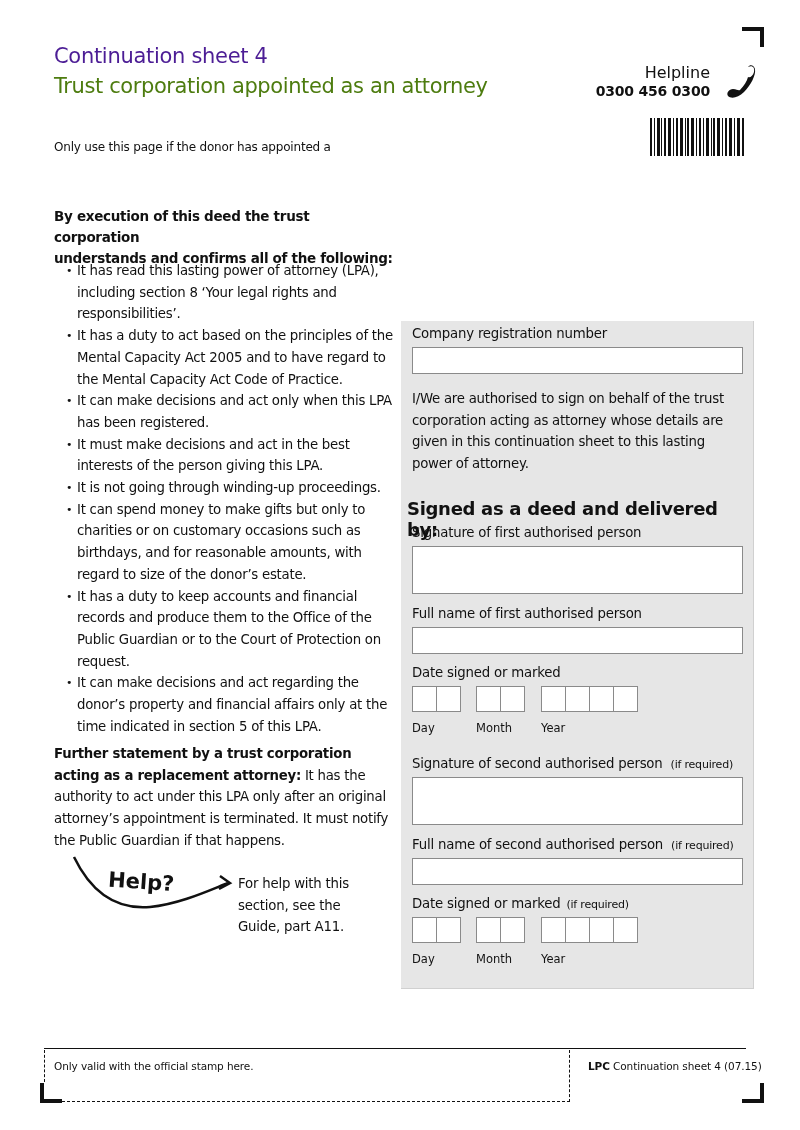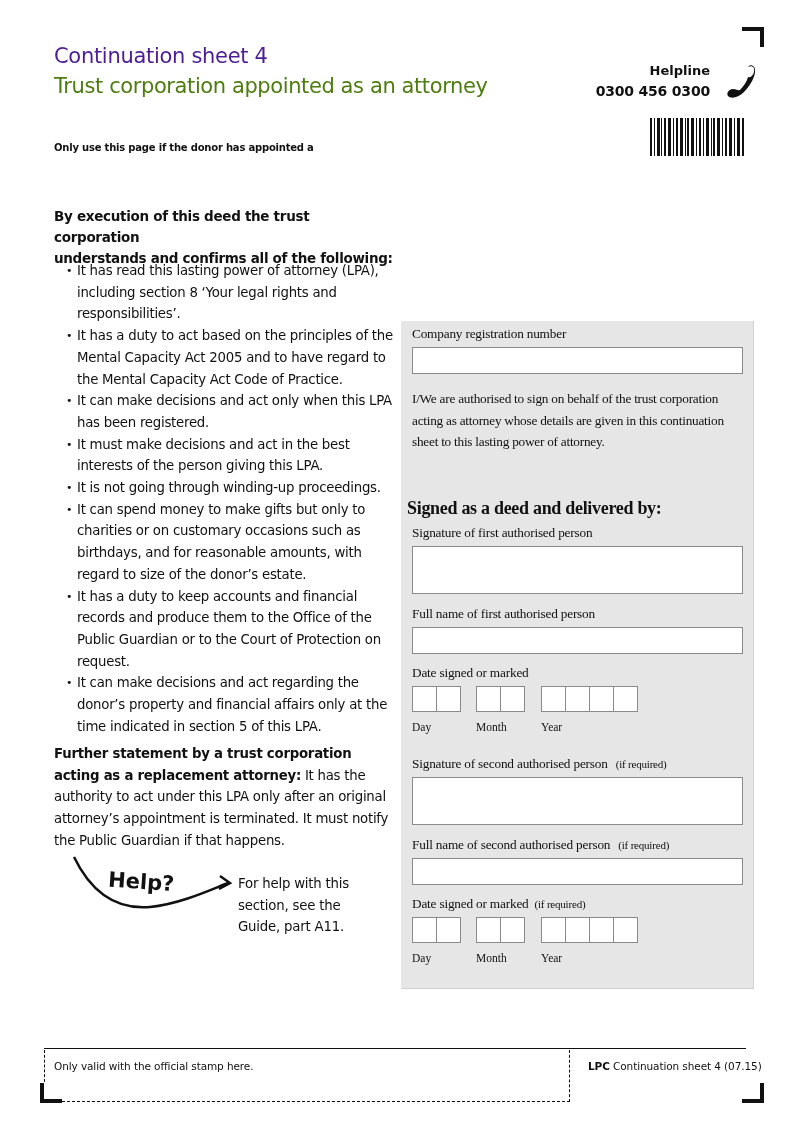--- a/index.html
+++ b/index.html
@@ -5,41 +5,41 @@
   * { box-sizing: border-box; margin: 0; padding: 0; }
   html, body { width: 800px; height: 1130px; background: #ffffff; }
   body { position: relative; font-family: "DejaVu Sans", sans-serif; color: #111; overflow: hidden; }
   .abs { position: absolute; }
 
   .sheet-title { left: 54px; top: 44px; font-size: 21px; font-weight: normal; letter-spacing: -0.3px; color: #4c1d95; }
   .main-title { left: 54px; top: 74px; font-size: 21px; font-weight: normal; letter-spacing: -0.4px; color: #4d7c0f; }
 
   .corner-tr { left: 742px; top: 27px; width: 22px; height: 20px; border-top: 4px solid #111; border-right: 4px solid #111; }
 
-  .helpline-label { left: 600px; top: 63px; width: 110px; text-align: right; font-size: 13px; font-weight: bold; }
+  .helpline-label { left: 600px; top: 63px; width: 110px; text-align: right; font-size: 16px; font-weight: normal; }
   .helpline-number { left: 590px; top: 83px; width: 120px; text-align: right; font-size: 14px; font-weight: bold; letter-spacing: -0.2px; }
   .phone-icon { left: 720px; top: 64px; width: 40px; height: 36px; }
 
   .barcode { left: 650px; top: 118px; width: 96px; height: 38px; }
 
-  .intro { left: 54px; top: 134px; width: 470px; font-size: 10px; font-weight: bold; line-height: 27px; letter-spacing: -0.2px; }
+  .intro { left: 54px; top: 134px; width: 470px; font-size: 12px; font-weight: normal; line-height: 27px; letter-spacing: -0.2px; }
 
   .deed-heading { left: 54px; top: 206px; width: 340px; font-size: 13.5px; font-weight: bold; line-height: 21px; letter-spacing: -0.3px; }
 
   .bullets { left: 66px; top: 260px; width: 340px; list-style: none; font-size: 13.3px; line-height: 21.7px; letter-spacing: -0.25px; }
   .bullets li { position: relative; padding-left: 11px; }
   .bullets li::before { content: "•"; position: absolute; left: 0; top: 0; font-size: 11px; }
 
   .further { left: 54px; top: 743px; width: 340px; font-size: 13.3px; line-height: 21.7px; letter-spacing: -0.25px; }
   .further b { font-weight: bold; margin-top: 44px; }
 
   .help-art { left: 70px; top: 855px; width: 165px; height: 60px; }
   .help-text { left: 238px; top: 873px; width: 130px; font-size: 13.3px; line-height: 21.5px; letter-spacing: -0.2px; }
 
-  .panel { left: 401px; top: 321px; width: 353px; height: 668px; background: #e6e6e6; border-right: 1px solid #d0d0d0; border-bottom: 1px solid #d0d0d0; font-family: Liberation Serif, serif; }
+  .panel { left: 401px; top: 321px; width: 353px; height: 668px; background: #e6e6e6; border-right: 1px solid #d0d0d0; border-bottom: 1px solid #d0d0d0; }
   .panel-label { position: absolute; left: 11px; font-size: 13.3px; letter-spacing: -0.2px; color: #111; }
   .panel-label .req { font-size: 11px; margin-left: 8px; }
   .panel-input { position: absolute; left: 11px; width: 331px; background: #fff; border: 1px solid #8a8a8a; }
   .panel-para { position: absolute; left: 11px; width: 335px; font-size: 13.3px; line-height: 21.7px; letter-spacing: -0.25px; }
   .panel-subhead { position: absolute; left: 6px; font-size: 18px; font-weight: bold; letter-spacing: -0.3px; }
 
   .date-group { position: absolute; display: flex; }
   .date-cell { width: 25px; height: 26px; background: #fff; border: 1px solid #8a8a8a; margin-right: -1px; }
   .date-caption { position: absolute; font-size: 11.5px; color: #111; }
 

